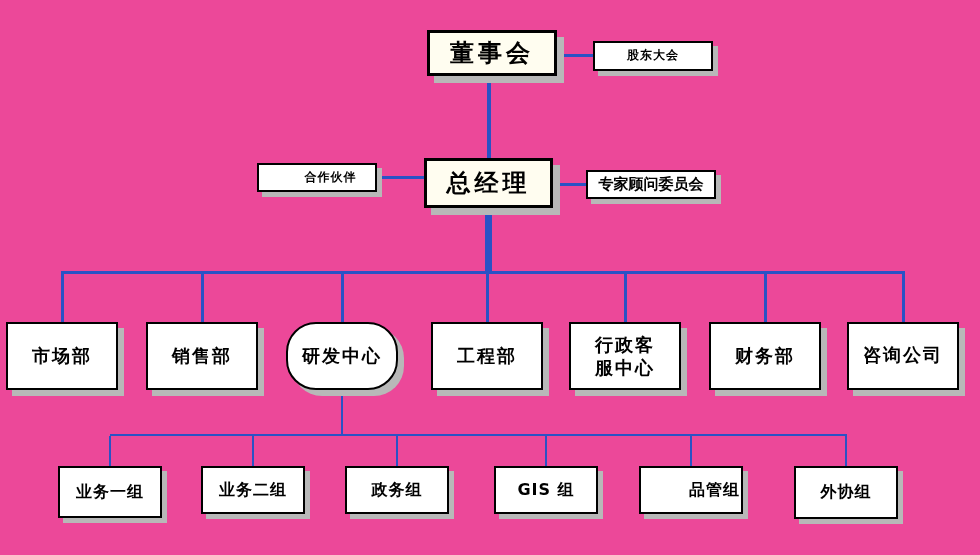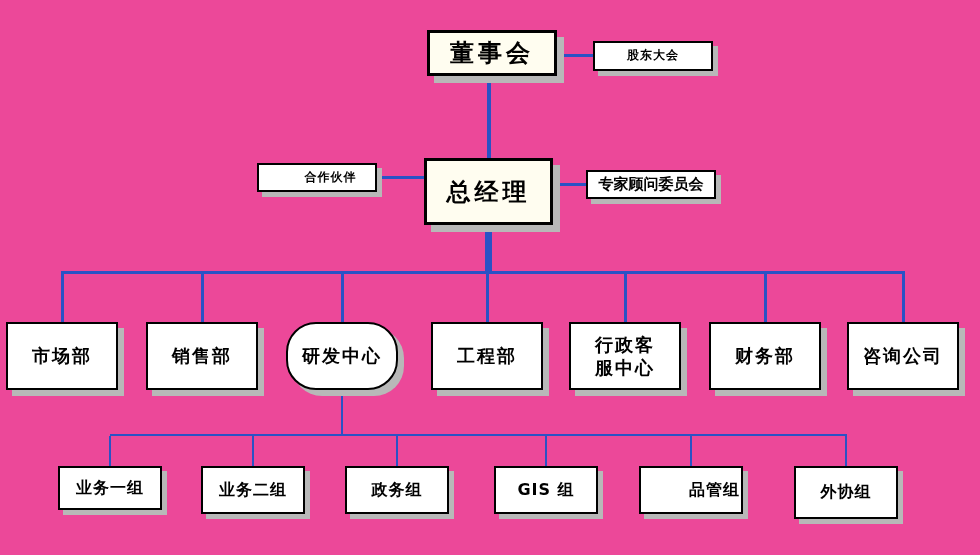--- a/index.html
+++ b/index.html
@@ -80,21 +80,21 @@
   <div class="node main" style="left:427px; top:30px; width:130px; height:46px;">
     <span>董事会</span>
   </div>
   <div class="node side" style="left:593px; top:41px; width:120px; height:30px;">
     <span>股东大会</span>
   </div>
 
   <div class="node side" style="left:257px; top:163px; width:120px; height:29px;padding-left:27px;">
     <span>合作伙伴</span>
   </div>
-  <div class="node main" style="left:424px; top:158px; width:129px; height:67px;">
+  <div class="node main" style="left:424px; top:158px; width:129px; height:50px;">
     <span>总经理</span>
   </div>
   <div class="node side" style="left:586px; top:170px; width:130px; height:29px; letter-spacing:0; font-size:15px;">
     <span>专家顾问委员会</span>
   </div>
 
   <div class="node dept" style="left:6px;   top:322px; width:112px; height:68px;">
     <span>市场部</span>
   </div>
   <div class="node dept" style="left:146px; top:322px; width:112px; height:68px;">
@@ -105,25 +105,25 @@
   </div>
   <div class="node dept" style="left:431px; top:322px; width:112px; height:68px;">
     <span>工程部</span>
   </div>
   <div class="node dept" style="left:569px; top:322px; width:112px; height:68px;">
     <span class="wrap3">行政客服中心</span>
   </div>
   <div class="node dept" style="left:709px; top:322px; width:112px; height:68px;">
     <span>财务部</span>
   </div>
-  <div class="node dept" style="left:847px; top:322px; width:112px; height:68px;">
+  <div class="node dept" style="left:847px; top:322px; width:112px; height:68px;font-family:Liberation Serif, serif;">
     <span>咨询公司</span>
   </div>
 
-  <div class="node grp" style="left:58px;  top:466px; width:104px; height:44px;">
+  <div class="node grp" style="left:58px;  top:466px; width:104px; height:52px;">
     <span>业务一组</span>
   </div>
   <div class="node grp" style="left:201px; top:466px; width:104px; height:48px;justify-content:center;">
     <span>业务二组</span>
   </div>
   <div class="node grp" style="left:345px; top:466px; width:104px; height:48px;justify-content:center;">
     <span>政务组</span>
   </div>
   <div class="node grp" style="left:494px; top:466px; width:104px; height:48px;">
     <span>GIS 组</span>

